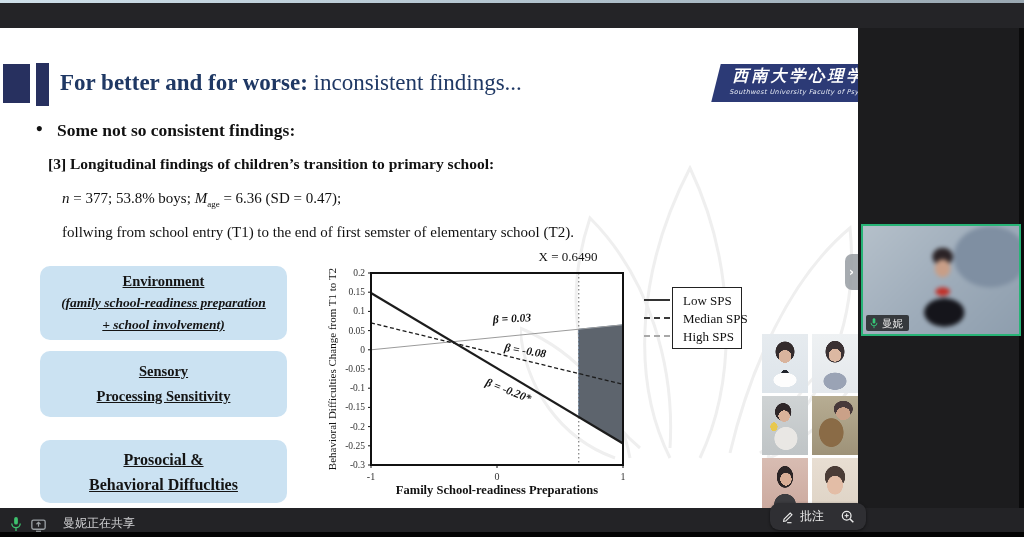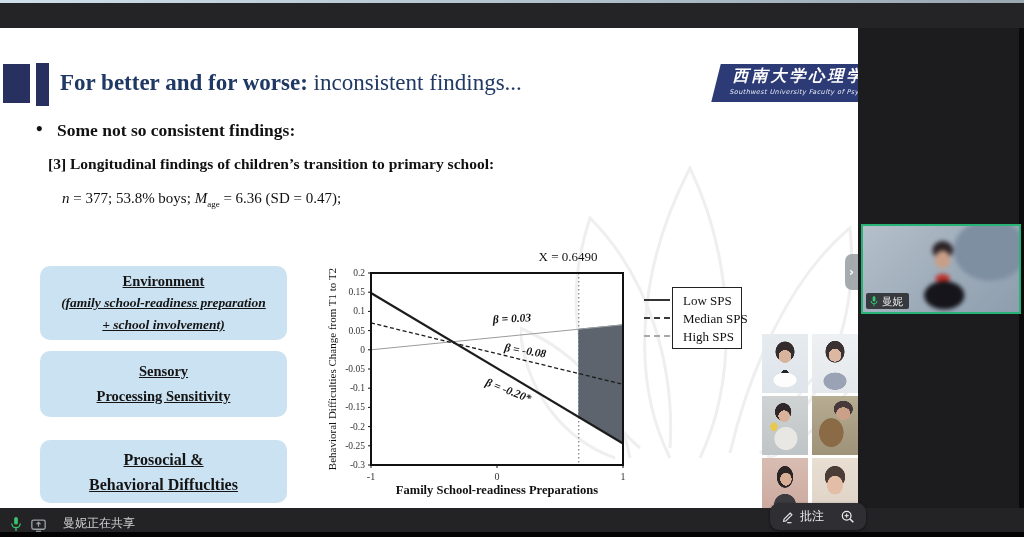--- a/index.html
+++ b/index.html
@@ -18,21 +18,21 @@
   .bottom-black { position:absolute; left:0; top:532px; width:1024px; height:5px; background:#030303; }
   .share-text { color:#d2d3d5; font-size:12px; margin-left:8px; }
   .bb-icon { margin-right:9px; display:flex; align-items:center; }
 
   
   .collapse-tab { position:absolute; left:845px; top:254px; width:13px; height:36px;
     background:rgba(150,156,162,.85); border-radius:7px 0 0 7px; color:#fff;
     display:flex; align-items:center; justify-content:center; font-size:12px; font-weight:bold; z-index:30; cursor:pointer; }
 
   
-  .webcam { position:absolute; left:861px; top:224px; width:160px; height:90px;
+  .webcam { position:absolute; left:861px; top:224px; width:160px; height:112px;
     border:2px solid #27b376; background:#8fa0af; overflow:hidden; z-index:5; }
   .webcam-person { position:absolute; inset:-4px; filter:blur(2px);
     background:
       radial-gradient(ellipse 34px 24px at 52% 78%, #15151b 58%, rgba(21,21,27,0) 60%),
       radial-gradient(ellipse 12px 7px at 51% 60%, #c03028 58%, rgba(192,48,40,0) 62%),
       radial-gradient(ellipse 13px 15px at 51% 40%, #c89e87 58%, rgba(200,158,135,0) 62%),
       radial-gradient(ellipse 17px 15px at 51% 30%, #2b2326 58%, rgba(43,35,38,0) 62%),
       radial-gradient(ellipse 60px 50px at 80% 30%, #7f8fa2 60%, rgba(127,143,162,0) 62%),
       linear-gradient(135deg,#b6c1cb 0%, #9dabb9 55%, #8d9dad 100%); }
   .name-badge { position:absolute; left:3px; bottom:3px; height:16px; z-index:6;
@@ -165,20 +165,21 @@
         <div class="logo-cn">西南大学心理学部</div>
         <div class="logo-en">Southwest University Faculty of Psychology</div>
       </div>
 
       <div class="bullet-dot">•</div>
       <div class="bullet-line">Some not so consistent findings:</div>
       <div class="finding-heading">[3] Longitudinal findings of children’s transition to primary school:</div>
 
       <div class="stats-line"><i>n</i><span> = 377; 53.8% boys; </span><i>M</i><sub>age</sub><span> = 6.36 (SD = 0.47);</span></div>
 
+      <div class="follow-line">follwing from school entry (T1) to the end of first semster of elementary school (T2).</div>
 
       <div class="blue-box box-1">
         <div class="ln-1">Environment</div>
         <div class="ln-2">(family school-readiness preparation</div>
         <div class="ln-3">+ school involvement)</div>
       </div>
       <div class="blue-box box-2">
         <div>Sensory</div>
         <div>Processing Sensitivity</div>
       </div>

